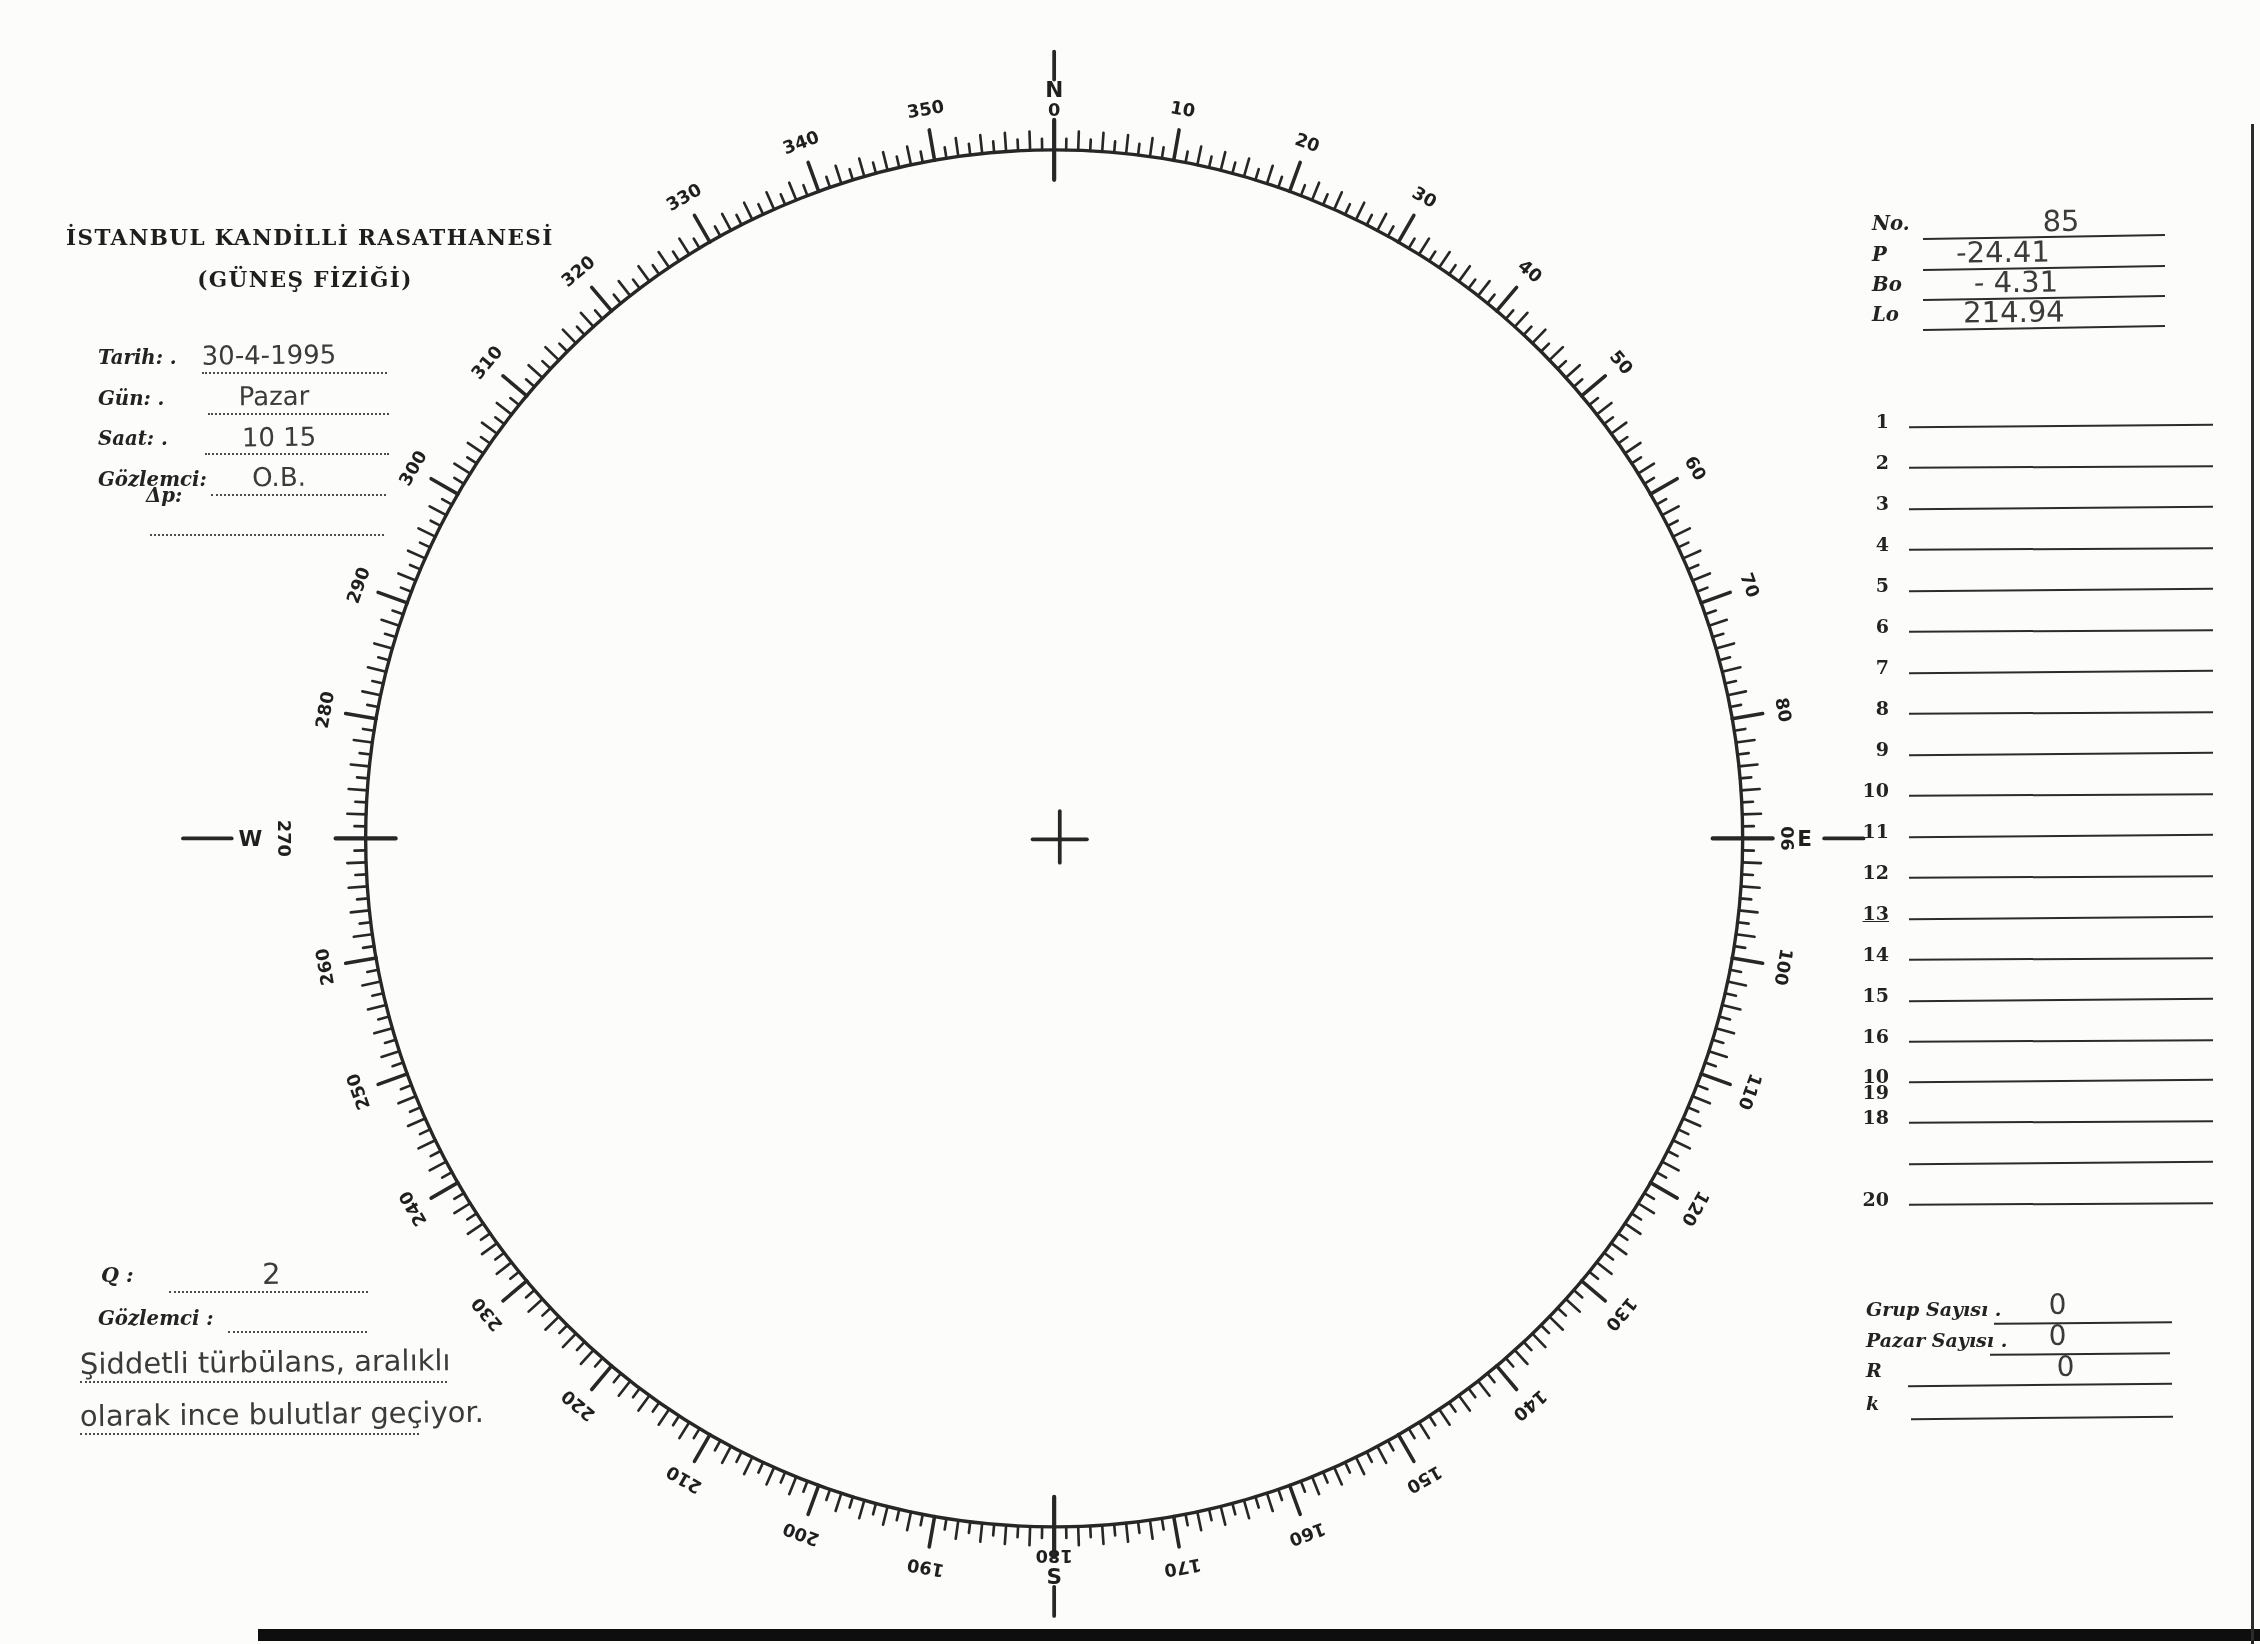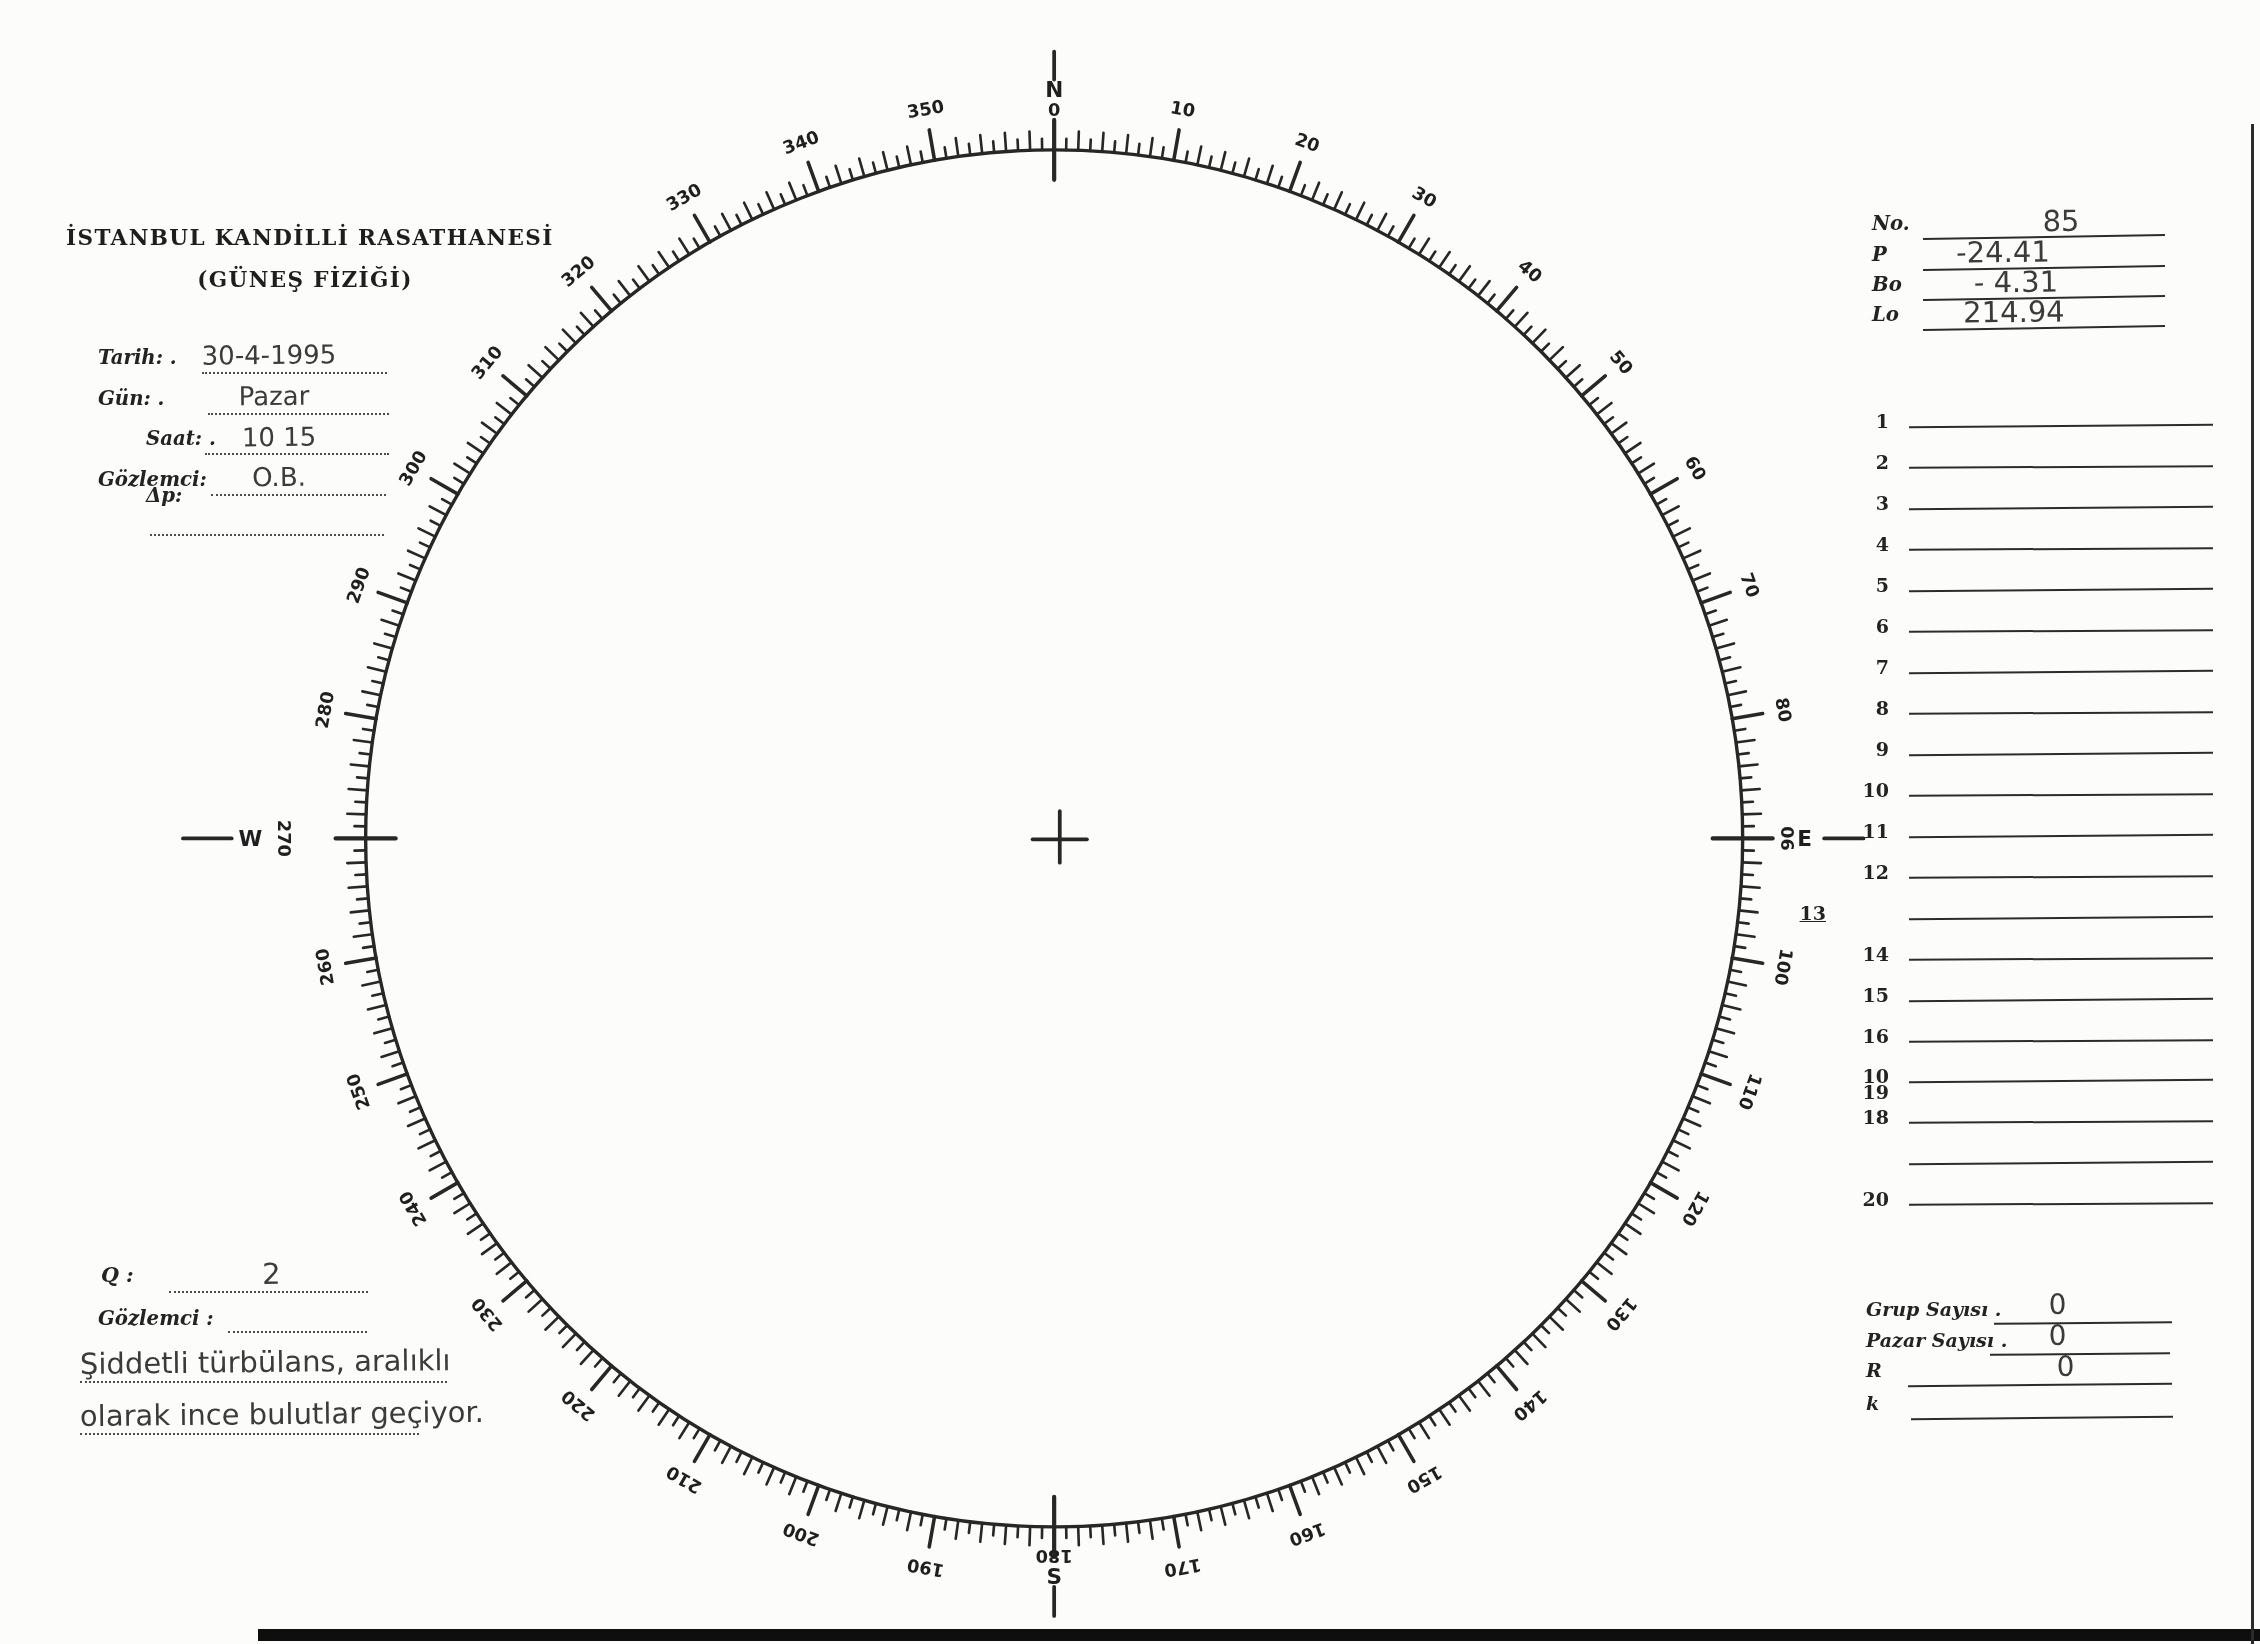--- a/index.html
+++ b/index.html
@@ -29,21 +29,21 @@
   <div class="header-line" style="top:225px;">İSTANBUL KANDİLLİ RASATHANESİ</div>
   <div class="header-line" style="top:267px;">(GÜNEŞ FİZİĞİ)</div>
 
   <div id="left-fields">
       <div class="lbl" style="left:98px;top:346px;">Tarih: .</div>
       <div class="dotline" style="left:202px;top:372px;width:185px;"></div>
       <div class="hand" style="left:166px;top:340px;width:206px;text-align:center;font-size:26px;">30-4-1995</div>
       <div class="lbl" style="left:98px;top:387px;">Gün: .</div>
       <div class="dotline" style="left:208px;top:413px;width:181px;"></div>
       <div class="hand" style="left:171px;top:381px;width:206px;text-align:center;font-size:26px;">Pazar</div>
-      <div class="lbl" style="left:98px;top:427px;margin-left:48px;">Saat: .</div>
+      <div class="lbl" style="left:98px;top:427px;">Saat: .</div>
       <div class="dotline" style="left:205px;top:453px;width:184px;"></div>
       <div class="hand" style="left:176px;top:422px;width:206px;text-align:center;font-size:26px;">10 15</div>
       <div class="lbl" style="left:98px;top:468px;">Gözlemci:</div>
       <div class="dotline" style="left:211px;top:494px;width:175px;"></div>
       <div class="hand" style="left:176px;top:462px;width:206px;text-align:center;font-size:26px;">O.B.</div>
       <div class="lbl" style="left:98px;top:484px;margin-left:48px;">Δp:</div>
       <div class="dotline" style="left:150px;top:534px;width:234px;"></div>
     </div>
   <div id="ephemeris">
       <div class="lbl" style="left:1872px;top:212px;">No.</div>
@@ -77,21 +77,21 @@
       <div class="num" style="left:1853px;top:697px;width:36px;">8</div>
       <div class="solline" style="left:1909px;top:712px;width:304px;transform:rotate(-0.25deg);"></div>
       <div class="num" style="left:1853px;top:738px;width:36px;">9</div>
       <div class="solline" style="left:1909px;top:753px;width:304px;transform:rotate(-0.45deg);"></div>
       <div class="num" style="left:1853px;top:779px;width:36px;">10</div>
       <div class="solline" style="left:1909px;top:794px;width:304px;transform:rotate(-0.25deg);"></div>
       <div class="num" style="left:1853px;top:820px;width:36px;">11</div>
       <div class="solline" style="left:1909px;top:835px;width:304px;transform:rotate(-0.45deg);"></div>
       <div class="num" style="left:1853px;top:861px;width:36px;">12</div>
       <div class="solline" style="left:1909px;top:876px;width:304px;transform:rotate(-0.25deg);"></div>
-      <div class="num" style="left:1790px;top:902px;width:36px;text-decoration:underline;">13</div>
+      <div class="num" style="left:1853px;top:902px;width:36px;text-decoration:underline;">13</div>
       <div class="solline" style="left:1909px;top:917px;width:304px;transform:rotate(-0.45deg);"></div>
       <div class="num" style="left:1853px;top:943px;width:36px;">14</div>
       <div class="solline" style="left:1909px;top:958px;width:304px;transform:rotate(-0.25deg);"></div>
       <div class="num" style="left:1853px;top:984px;width:36px;">15</div>
       <div class="solline" style="left:1909px;top:999px;width:304px;transform:rotate(-0.45deg);"></div>
       <div class="num" style="left:1853px;top:1025px;width:36px;">16</div>
       <div class="solline" style="left:1909px;top:1040px;width:304px;transform:rotate(-0.25deg);"></div>
       <div class="num" style="left:1853px;top:1065px;width:36px;">10</div>
       <div class="solline" style="left:1909px;top:1080px;width:304px;transform:rotate(-0.45deg);"></div>
       <div class="num" style="left:1853px;top:1106px;width:36px;">18</div>

